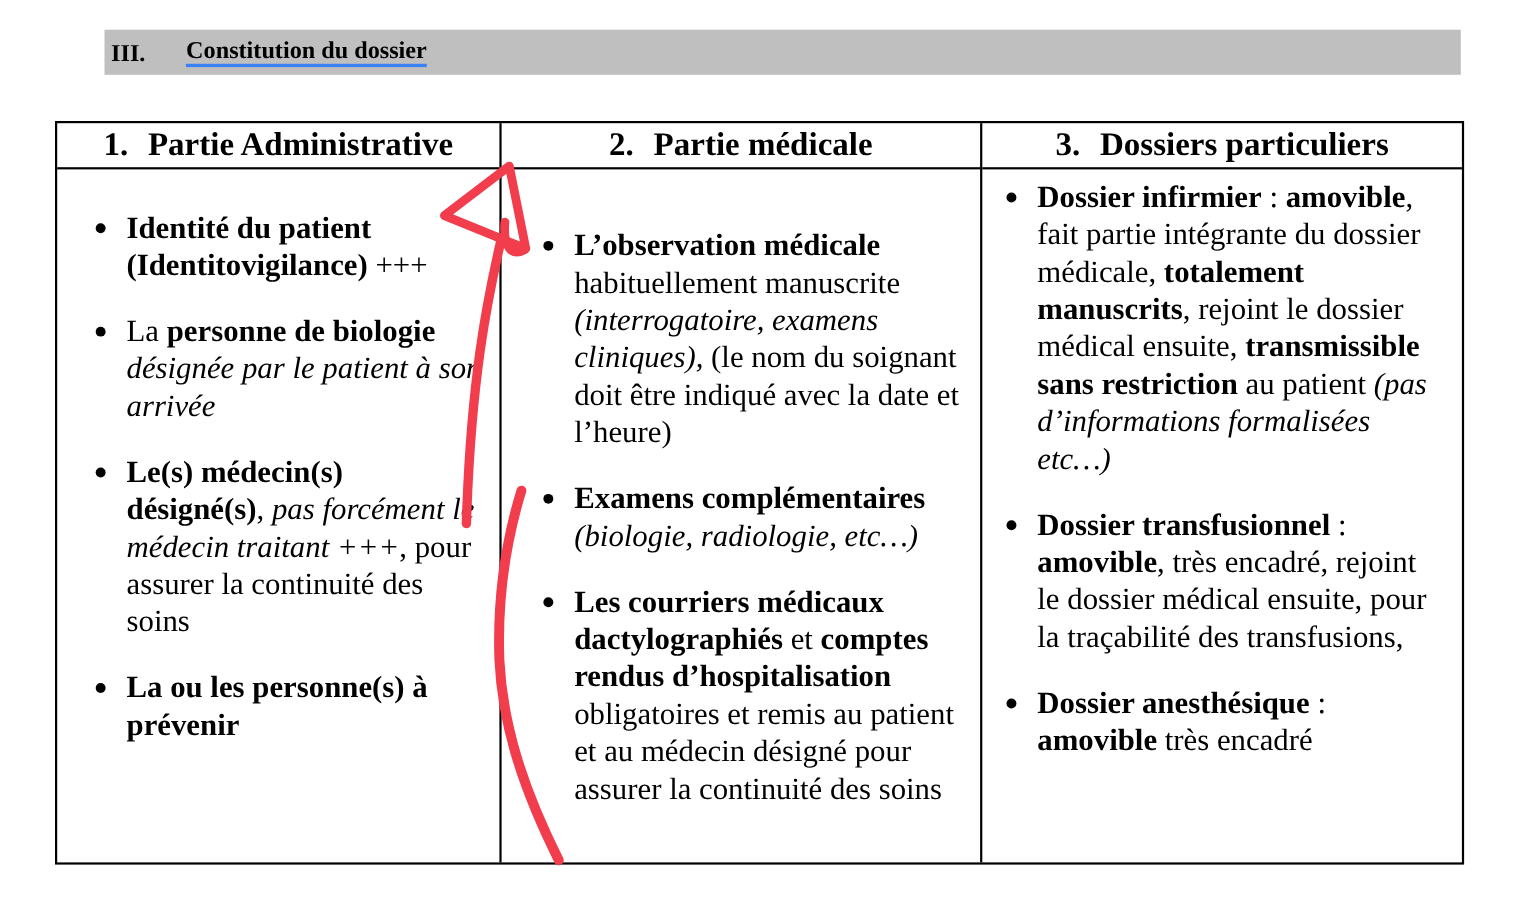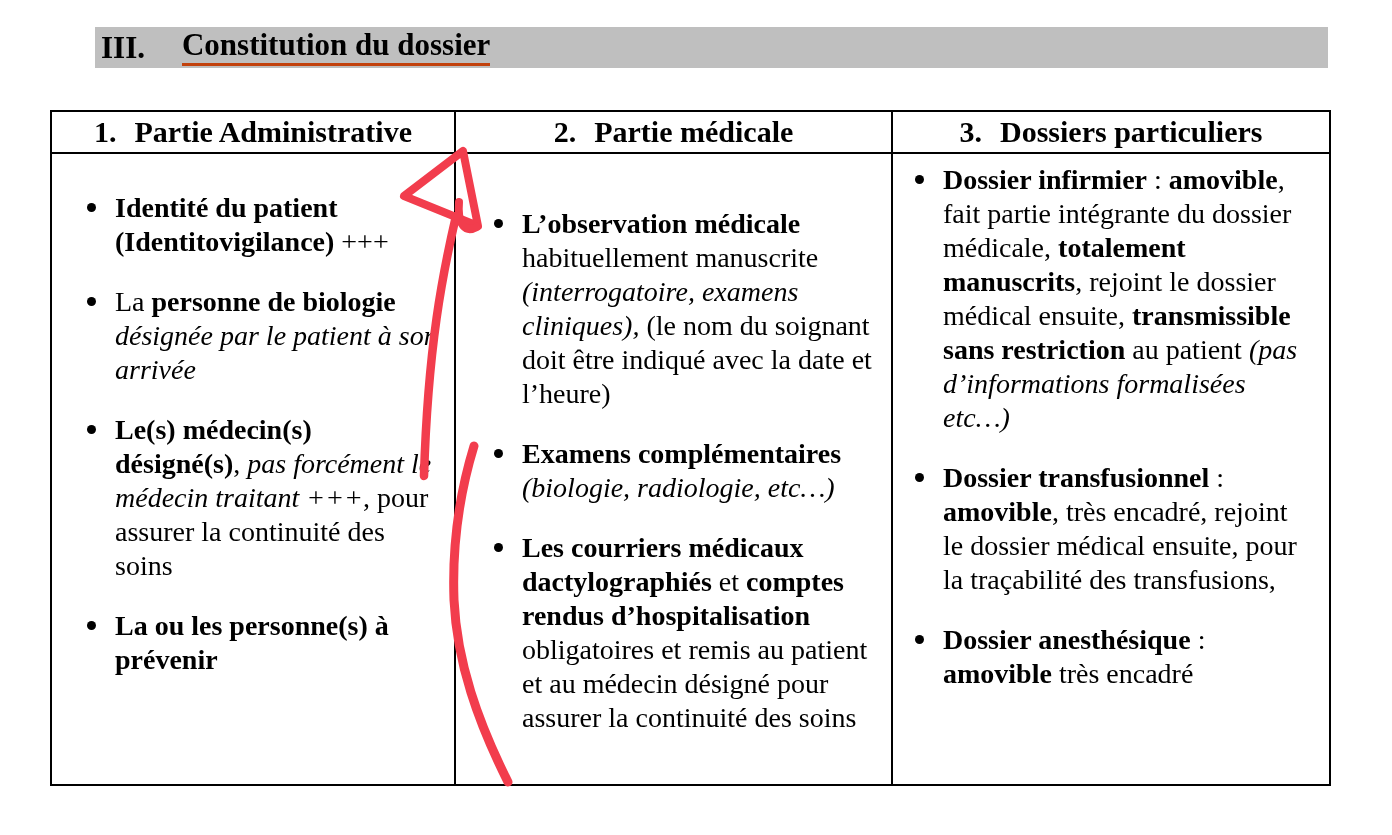--- a/index.html
+++ b/index.html
@@ -7,24 +7,24 @@
     width:1392px;height:835px;
     background:#ffffff;
     font-family:"Liberation Serif", serif;
     color:#000;
     position:relative;
     overflow:hidden;
   }
   .title-bar{
     position:absolute;left:95px;top:27px;width:1233px;height:41px;
     display:flex;align-items:center;
-    font-weight:bold;font-size:31px;
+    font-weight:bold;font-size:22px;
   }
   .title-num{margin-left:6px;}
-  .title-text{margin-left:37px;border-bottom:3px solid #c2410c;padding-bottom:1px;line-height:1.05;}
+  .title-text{margin-left:37px;border-bottom:3px solid #3b82f6;padding-bottom:1px;line-height:1.05;}
   .doc-table{
     position:absolute;left:50px;top:110px;width:1281px;height:676px;
     box-sizing:border-box;border:2px solid #000;
     display:grid;grid-template-columns:402px 437px 1fr;
     background:#fff;
   }
   .col{box-sizing:border-box;display:flex;flex-direction:column;min-width:0;}
   .col + .col{border-left:2px solid #000;}
   .col-header{
     height:42px;box-sizing:border-box;border-bottom:2px solid #000;

